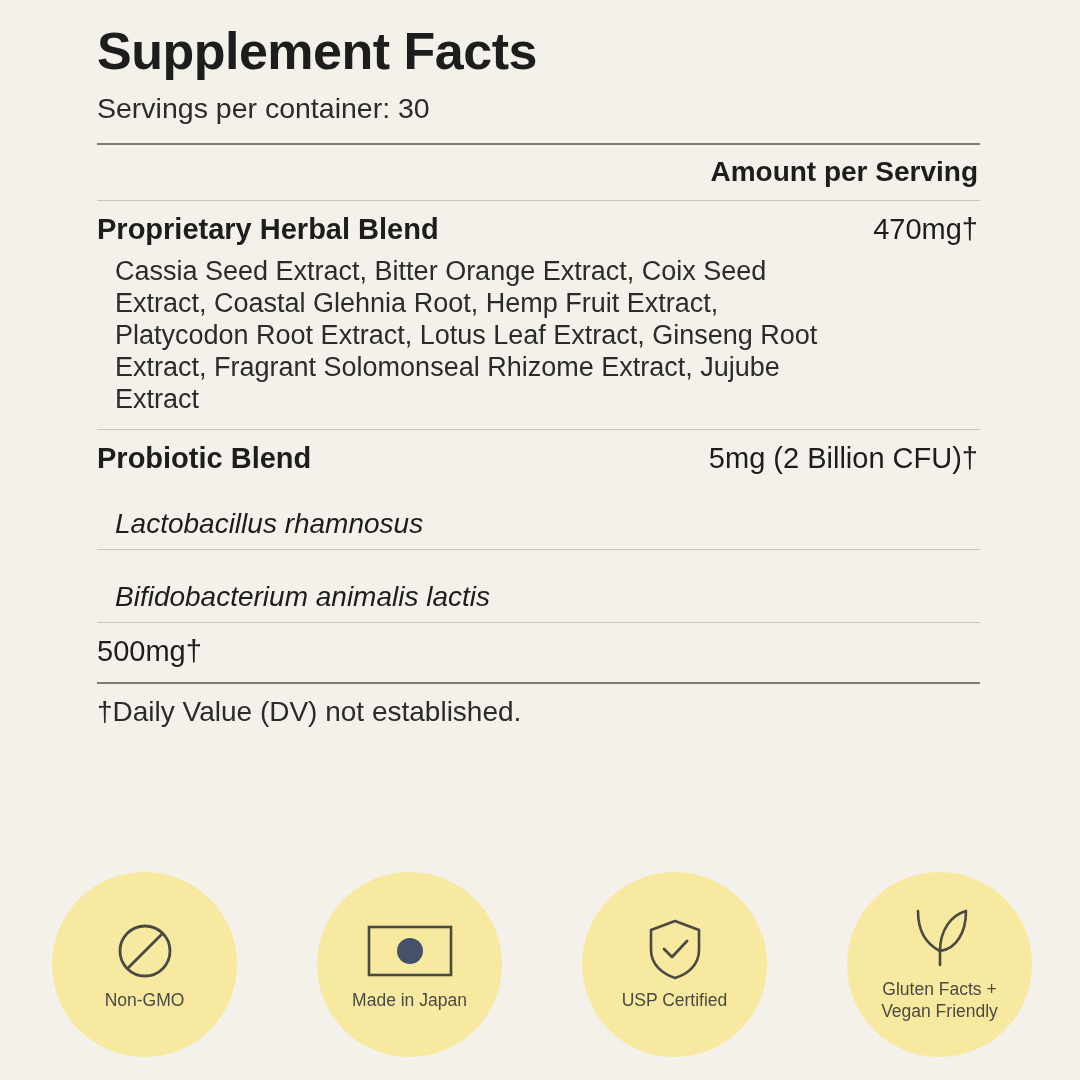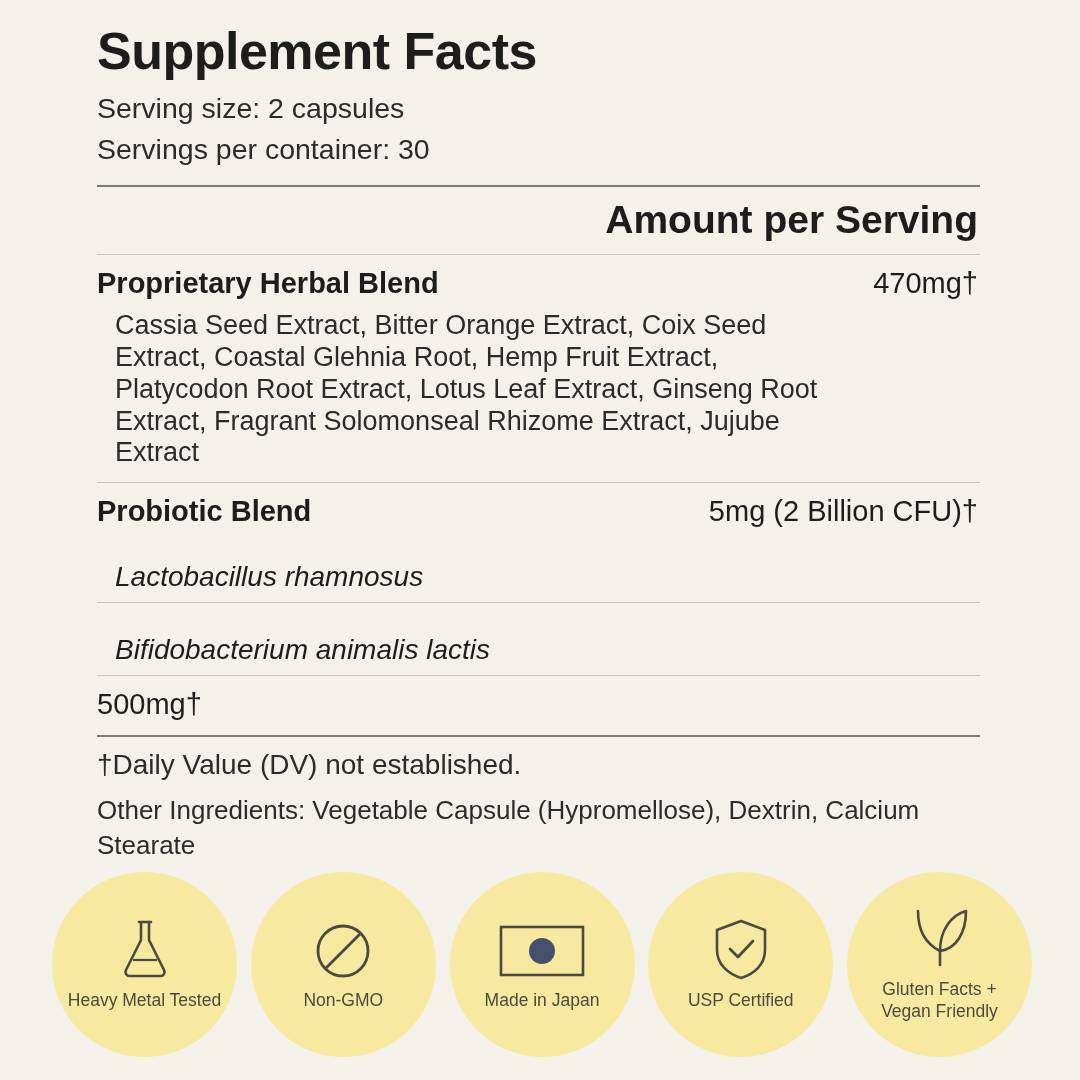--- a/index.html
+++ b/index.html
@@ -43,21 +43,21 @@
     border: 0;
     border-top: 1px solid #c9c6bd;
     margin: 0;
   }
   .amount-row {
     display: flex;
     justify-content: flex-end;
     padding: 11px 2px 12px 0;
   }
   .amount-row .amount-label {
-    font-size: 39px;
+    font-size: 28px;
     font-weight: bold;
     color: #1d1d1d;
   }
   .row {
     display: flex;
     justify-content: space-between;
     align-items: flex-end;
   }
   .row-pad {
     padding: 12px 2px 2px 0;
@@ -135,21 +135,20 @@
   }
   svg { display: block; }
 </style>
 </head>
 <body>
 
 <div class="page">
 
   <h1 class="title">Supplement Facts</h1>
 
-  <div class="serving-line">Serving size: 2 capsules</div>
   <div class="serving-line">Servings per container: 30</div>
 
   <hr class="rule-strong">
 
   <div class="amount-row">
     <span class="amount-label">Amount per Serving</span>
   </div>
 
   <hr class="rule-thin">
 
@@ -177,33 +176,23 @@
 
   <hr class="rule-thin">
 
   <div class="row row-pad">
     <span class="ing-amount">500mg†</span>
   </div>
 
   <hr class="rule-strong" style="margin-top:12px">
 
   <div class="footnote">†Daily Value (DV) not established.</div>
-  <div class="other-ing">Other Ingredients: Vegetable Capsule (Hypromellose), Dextrin, Calcium Stearate</div>
 
   <div class="badges">
 
-    <div class="badge">
-      <div class="glyph">
-        <svg width="58" height="62" viewBox="0 0 58 62">
-          <path d="M23 4 h12 M25 4 v18 L10 52 a4 4 0 0 0 3.6 6 h30.8 a4 4 0 0 0 3.6 -6 L33 22 V4" fill="none" stroke="#4a4a42" stroke-width="2.6" stroke-linecap="round" stroke-linejoin="round"></path>
-          <path d="M17 42 h24" fill="none" stroke="#4a4a42" stroke-width="2.2"></path>
-        </svg>
-      </div>
-      <div class="cap">Heavy Metal Tested</div>
-    </div>
 
     <div class="badge">
       <div class="glyph">
         <svg width="58" height="58" viewBox="0 0 58 58">
           <circle cx="29" cy="29" r="25" fill="none" stroke="#4a4a42" stroke-width="2.8"></circle>
           <line x1="11.5" y1="46.5" x2="46.5" y2="11.5" stroke="#4a4a42" stroke-width="2.8"></line>
         </svg>
       </div>
       <div class="cap">Non-GMO</div>
     </div>

